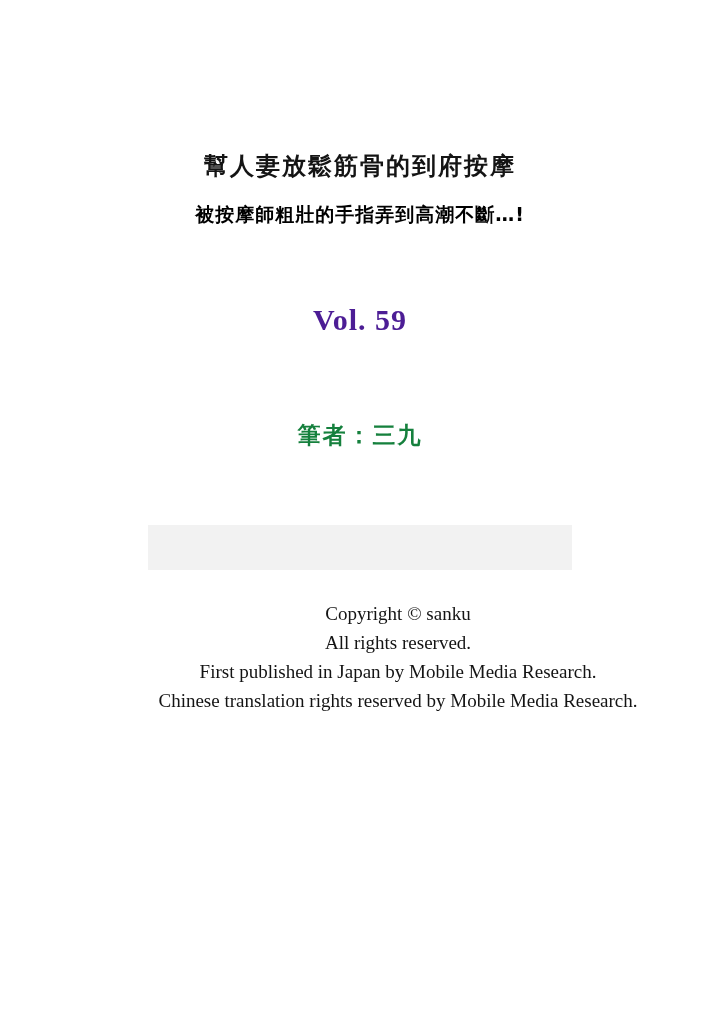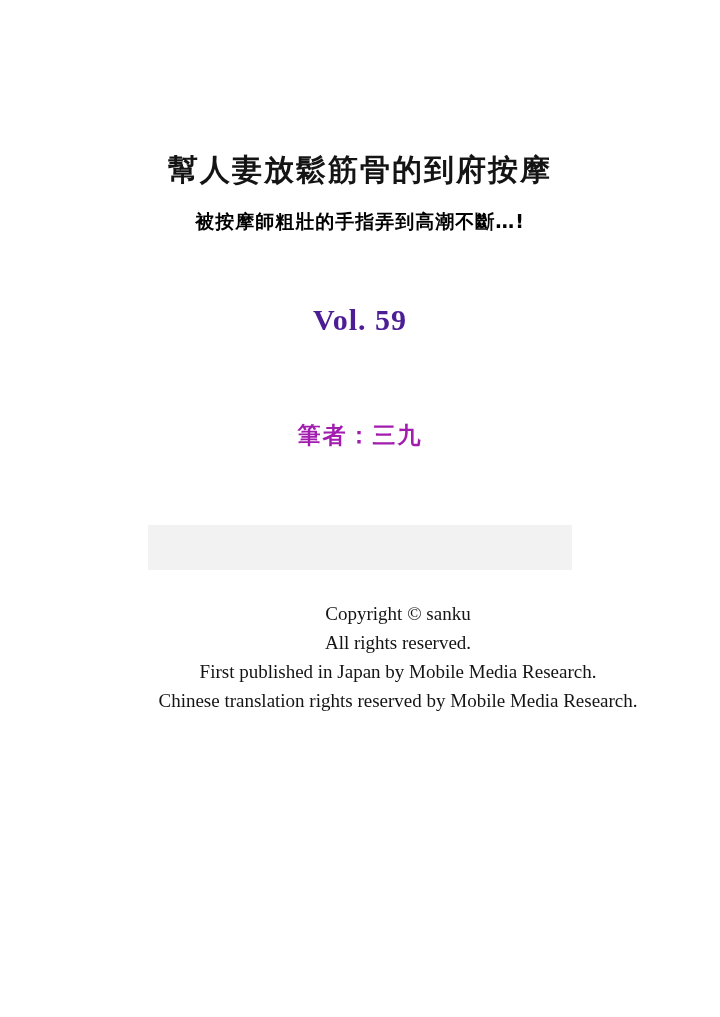--- a/index.html
+++ b/index.html
@@ -24,21 +24,21 @@
   }
   .title-block {
     position: absolute;
     top: 152px;
     left: 0;
     width: 720px;
     text-align: center;
   }
   .main-title {
     font-family: "DejaVu Sans", "Liberation Sans", sans-serif;
-    font-size: 30px;
+    font-size: 24px;
     font-weight: bold;
     letter-spacing: 2px;
     color: #141414;
     line-height: 1.2;
     margin: 0;
   }
   .sub-title {
     font-family: "DejaVu Sans", "Liberation Sans", sans-serif;
     font-size: 19px;
     font-weight: bold;
@@ -61,21 +61,21 @@
   }
   .author {
     position: absolute;
     top: 420px;
     left: 0;
     width: 720px;
     text-align: center;
     font-family: "DejaVu Sans", "Liberation Sans", sans-serif;
     font-size: 23px;
     font-weight: bold;
-    color: #a21caf;
+    color: #15803d;
     letter-spacing: 2px;
   }
   .redaction-bar {
     position: absolute;
     top: 525px;
     left: 148px;
     width: 424px;
     height: 45px;
     background: #f2f2f2;
   }

